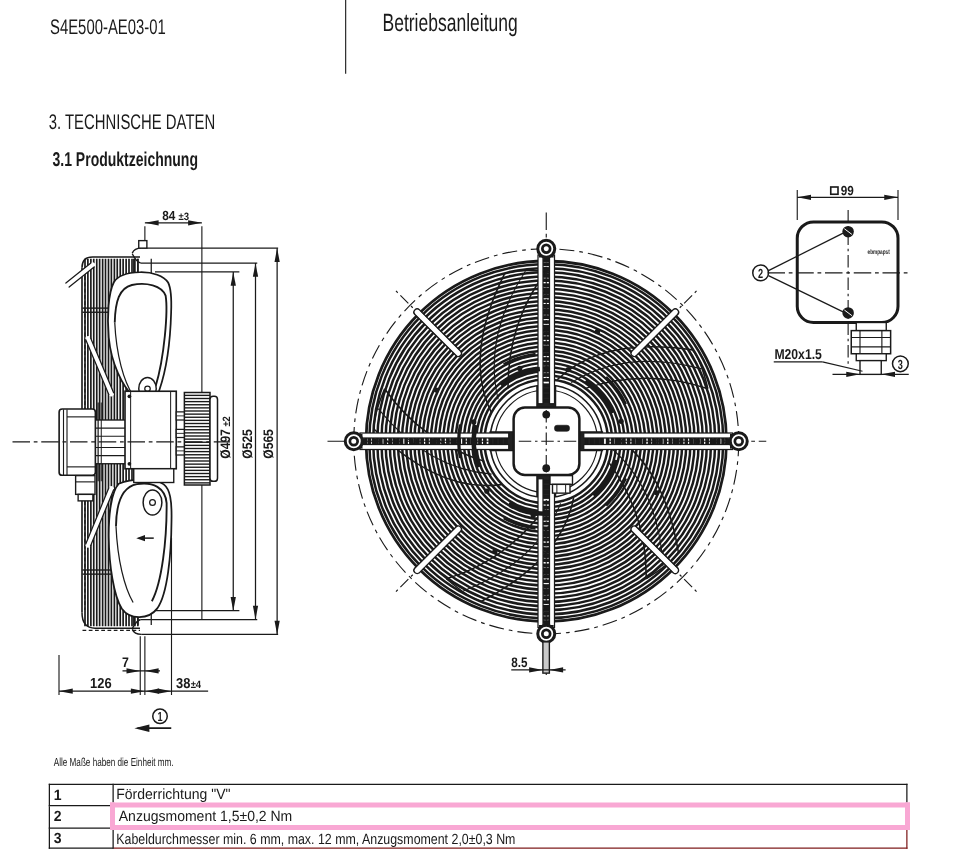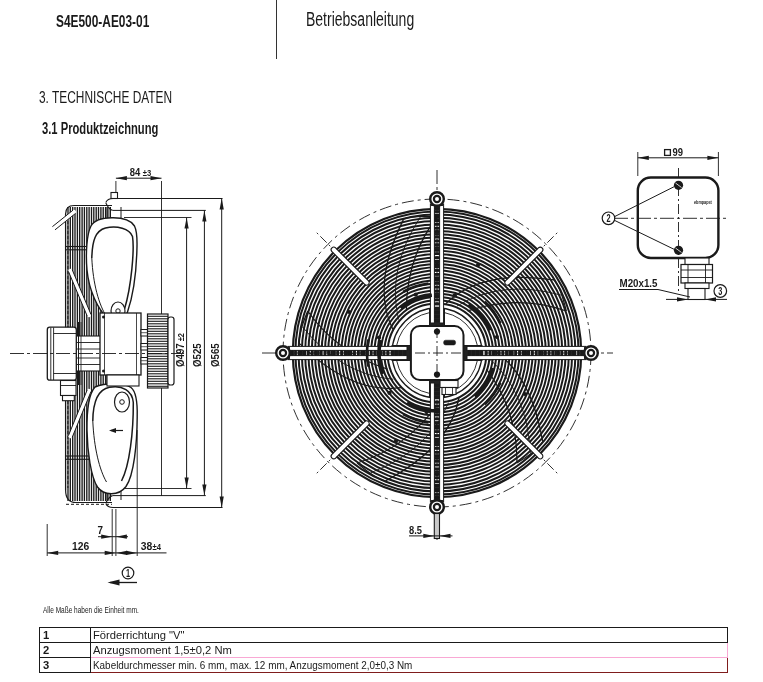--- a/index.html
+++ b/index.html
@@ -2,21 +2,21 @@
 <html><head><meta charset="utf-8">
 <style>
 html,body{margin:0;padding:0;background:#fff;}
 *{-webkit-font-smoothing:antialiased;}
 body{width:763px;height:682px;position:relative;font-family:"Liberation Sans",sans-serif;color:#1a1a1a;overflow:hidden;}
 .cx{display:inline-block;transform:scaleX(0.70);transform-origin:0 0;white-space:nowrap;}
 .abs{position:absolute;}
 table{border-collapse:collapse;}
 </style></head>
 <body>
-<div class="abs" style="left:56px;top:12px;font-size:17px;font-weight:bold;text-align:center;"><span class="cx">S4E500-AE03-01</span></div>
+<div class="abs" style="left:40px;top:12px;font-size:17px;font-weight:normal;text-align:center;"><span class="cx">S4E500-AE03-01</span></div>
 <div class="abs" style="left:276px;top:0;width:1.4px;height:59px;background:#333;"></div>
 <div class="abs" style="left:306px;top:8px;font-size:20px;"><span class="cx">Betriebsanleitung</span></div>
 <div class="abs" style="left:39px;top:88px;font-size:17px;font-weight:normal;"><span class="cx">3. TECHNISCHE DATEN</span></div>
 <div class="abs" style="left:42px;top:119.5px;font-size:16px;font-weight:bold;"><span class="cx">3.1 Produktzeichnung</span></div>
 <svg width="763" height="682" viewBox="0 0 763 682" font-family="Liberation Sans, sans-serif" style="position:absolute;left:0;top:0">
     <g id="front">
       <line x1="262.0" y1="353.0" x2="613.0" y2="353.0" stroke="#1a1a1a" stroke-width="0.9" stroke-dasharray="14 3 3 3" stroke-linecap="butt"></line>
       <line x1="437.0" y1="170.0" x2="437.0" y2="540.0" stroke="#1a1a1a" stroke-width="0.9" stroke-dasharray="14 3 3 3" stroke-linecap="butt"></line>
       <circle cx="437.0" cy="353.0" r="154.00" stroke="#1a1a1a" stroke-width="0.9" fill="none" stroke-dasharray="12 4 3 4"></circle>
       <path d="M 486.5,346.0 Q 530.6,369.5 542.7,441.7" fill="none" stroke="#1a1a1a" stroke-width="1.25"></path>
@@ -475,21 +475,21 @@
 <div class="abs" style="left:43px;top:605px;font-size:9.3px;font-weight:normal;"><span class="cx">Alle Maße haben die Einheit mm.</span></div>
 <div class="abs" style="left:38.5px;top:627px;">
 <table style="width:689px;table-layout:fixed;border:1.6px solid #1a1a1a;">
 <tbody>
         <tr style="height:13.9px;">
           <td style="width:47px;border:1px solid #1a1a1a;padding:0 0 0 3px;font-size:11.8px;font-weight:bold;"><span class="cx" style="transform:scaleX(0.95)">1</span></td>
 <td style="border:1px solid #1a1a1a;padding:0 0 0 2.5px;font-size:11.8px;"><span class="cx" style="transform:scaleX(0.95)">Förderrichtung "V"</span></td>
         </tr>
 <tr style="height:13.9px;">
           <td style="border:1px solid #1a1a1a;padding:0 0 0 3px;font-size:11.8px;font-weight:bold;"><span class="cx" style="transform:scaleX(0.95)">2</span></td>
-<td style="border:1px solid #f9a8d4;padding:0 0 0 2.5px;font-size:11.8px;"><span class="cx" style="transform:scaleX(0.95)">Anzugsmoment 1,5±0,2 Nm</span></td>
+<td style="border:4px solid #f9a8d4;padding:0 0 0 2.5px;font-size:11.8px;"><span class="cx" style="transform:scaleX(0.95)">Anzugsmoment 1,5±0,2 Nm</span></td>
         </tr>
 <tr style="height:13.9px;">
           <td style="border:1px solid #1a1a1a;padding:0 0 0 3px;font-size:11.8px;font-weight:bold;"><span class="cx" style="transform:scaleX(0.95)">3</span></td>
 <td style="border:1px solid #7f1d1d;padding:0 0 0 2.5px;font-size:11.8px;"><span class="cx" style="transform:scaleX(0.84)">Kabeldurchmesser min. 6 mm, max. 12 mm, Anzugsmoment 2,0±0,3 Nm</span></td>
         </tr>
 </tbody>
     </table>
 </div>
 
 </body></html>

